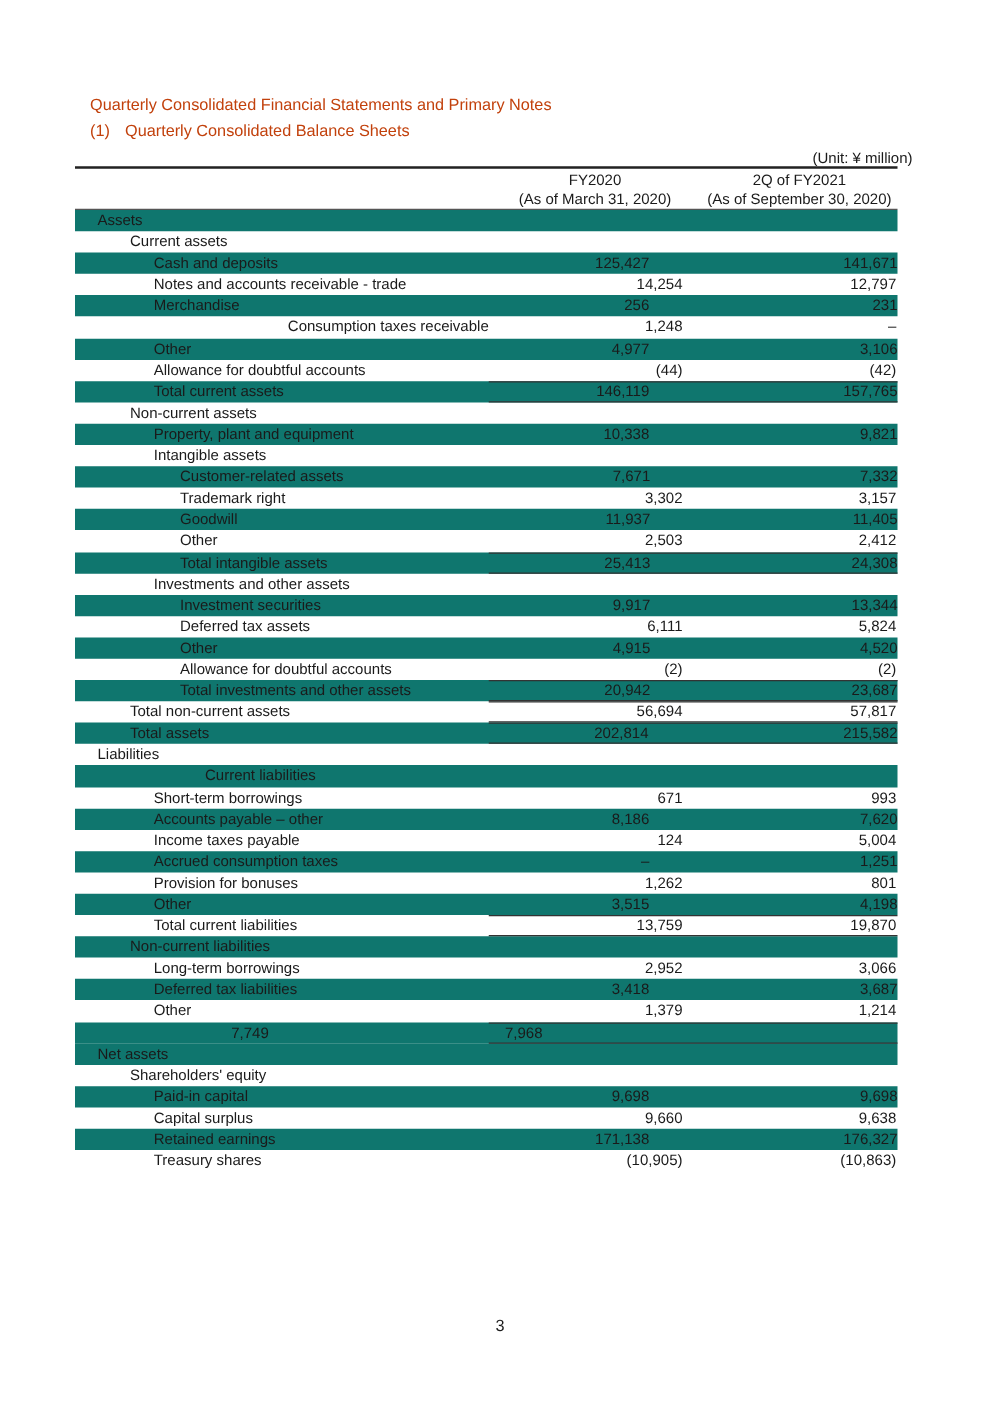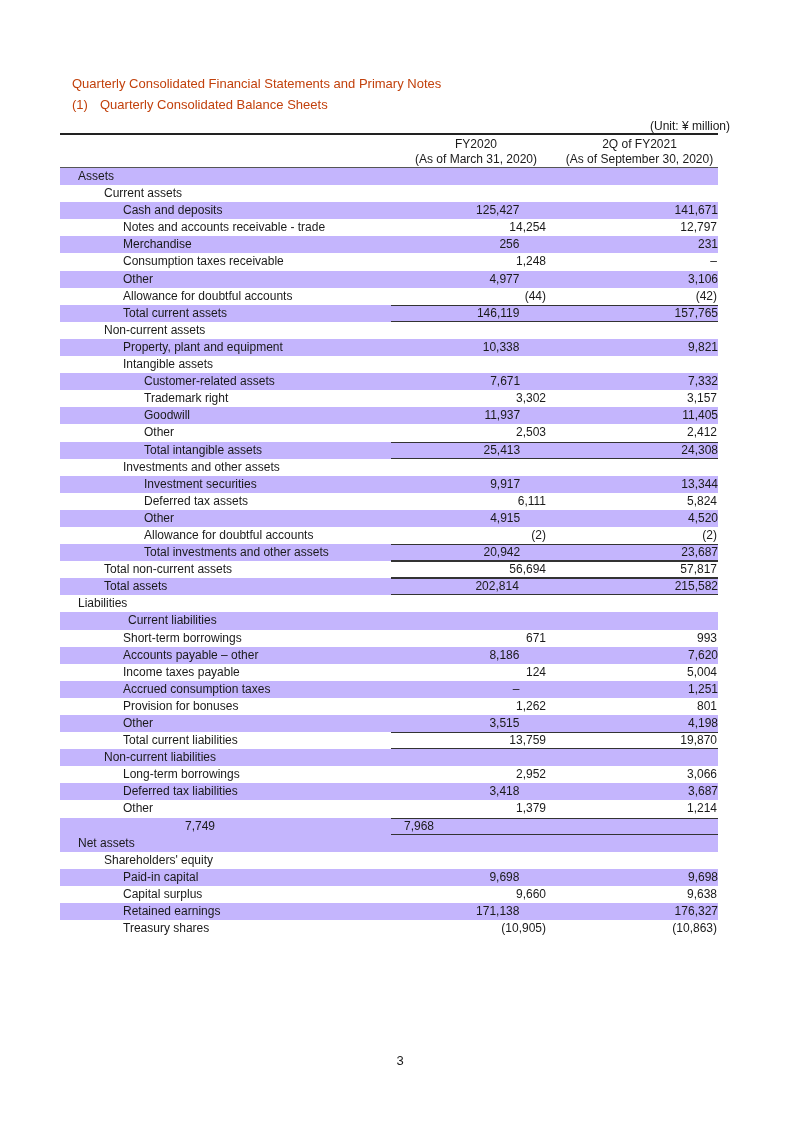--- a/index.html
+++ b/index.html
@@ -11,21 +11,21 @@
     #h2 .num { display: inline-block; width: 28px; }
     .unit { position: absolute; top: 119px; right: 70px; font-size: 12px; }
     .table-wrap { position: absolute; left: 60px; top: 133px; width: 658px; }
     .top-rule { height: 2px; background: #222; }
     .hdr { display: flex; height: 33px; border-bottom: 1px solid #555; font-size: 12px; }
     .hdr .lbl { width: 331px; }
     .hdr .c { text-align: center; line-height: 14.5px; padding-top: 2px; }
     .hdr .c1 { width: 170px; }
     .hdr .c2 { width: 157px; }
     .row { display: flex; height: 17.1px; font-size: 12px; line-height: 17.1px; }
-    .row.shaded { background: #c4b5fd; gap: 24px; }
+    .row.shaded { background: #0f766e; gap: 24px; }
     .row .lbl { width: 331px; white-space: nowrap; }
     .row .v { text-align: right; }
     .row .v1 { width: 155px; padding-right: 0; }
     .row .gap { width: 15px; }
     .row .v2 { width: 156px; }
     .row.total { position: relative; }
     .row.total::after { content: ""; position: absolute; left: 331px; right: 0; bottom: 0; border-bottom: 1px solid #333; }
     .row.totalbottom::after { content: ""; position: absolute; left: 331px; right: 0; bottom: -1px; border-bottom: 1px solid #333; }
     .page-num { position: absolute; top: 1053px; left: 0; width: 800px; text-align: center; font-size: 13px; }
   </style>
@@ -76,21 +76,21 @@
         <div class="gap"></div>
         <div class="v v2">12,797</div>
       </div>
       <div class="row shaded">
         <div class="lbl" style="padding-left: 63px;">Merchandise</div>
         <div class="v v1">256</div>
         <div class="gap"></div>
         <div class="v v2">231</div>
       </div>
       <div class="row">
-        <div class="lbl" style="padding-left: 63px;">Consumption taxes receivable</div>
+        <div class="lbl" style="padding-left: 63px; text-align: right;">Consumption taxes receivable</div>
         <div class="v v1">1,248</div>
         <div class="gap"></div>
         <div class="v v2">–</div>
       </div>
       <div class="row shaded">
         <div class="lbl" style="padding-left: 63px;">Other</div>
         <div class="v v1">4,977</div>
         <div class="gap"></div>
         <div class="v v2">3,106</div>
       </div>
@@ -207,21 +207,21 @@
         <div class="v v2">215,582</div>
         <div style="position: absolute; left: 331px; right: 0px; top: 0px; border-top: 1px solid rgb(51, 51, 51);"></div>
       </div>
       <div class="row">
         <div class="lbl" style="padding-left: 18px;">Liabilities</div>
         <div class="v v1"></div>
         <div class="gap"></div>
         <div class="v v2"></div>
       </div>
       <div class="row shaded">
-        <div class="lbl" style="padding-left: 68px;">Current liabilities</div>
+        <div class="lbl" style="padding-left: 68px; margin-left: 36px;">Current liabilities</div>
         <div class="v v1"></div>
         <div class="gap"></div>
         <div class="v v2"></div>
       </div>
       <div class="row">
         <div class="lbl" style="padding-left: 63px;">Short-term borrowings</div>
         <div class="v v1">671</div>
         <div class="gap"></div>
         <div class="v v2">993</div>
       </div>

